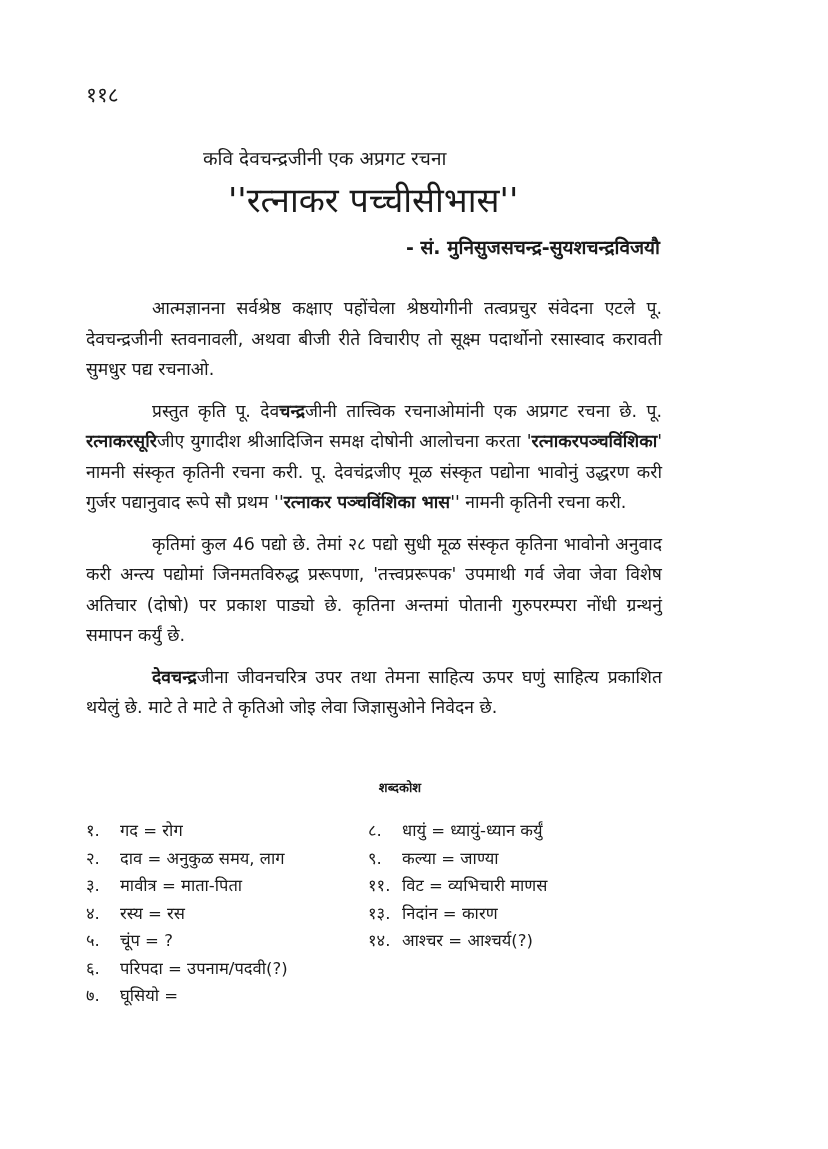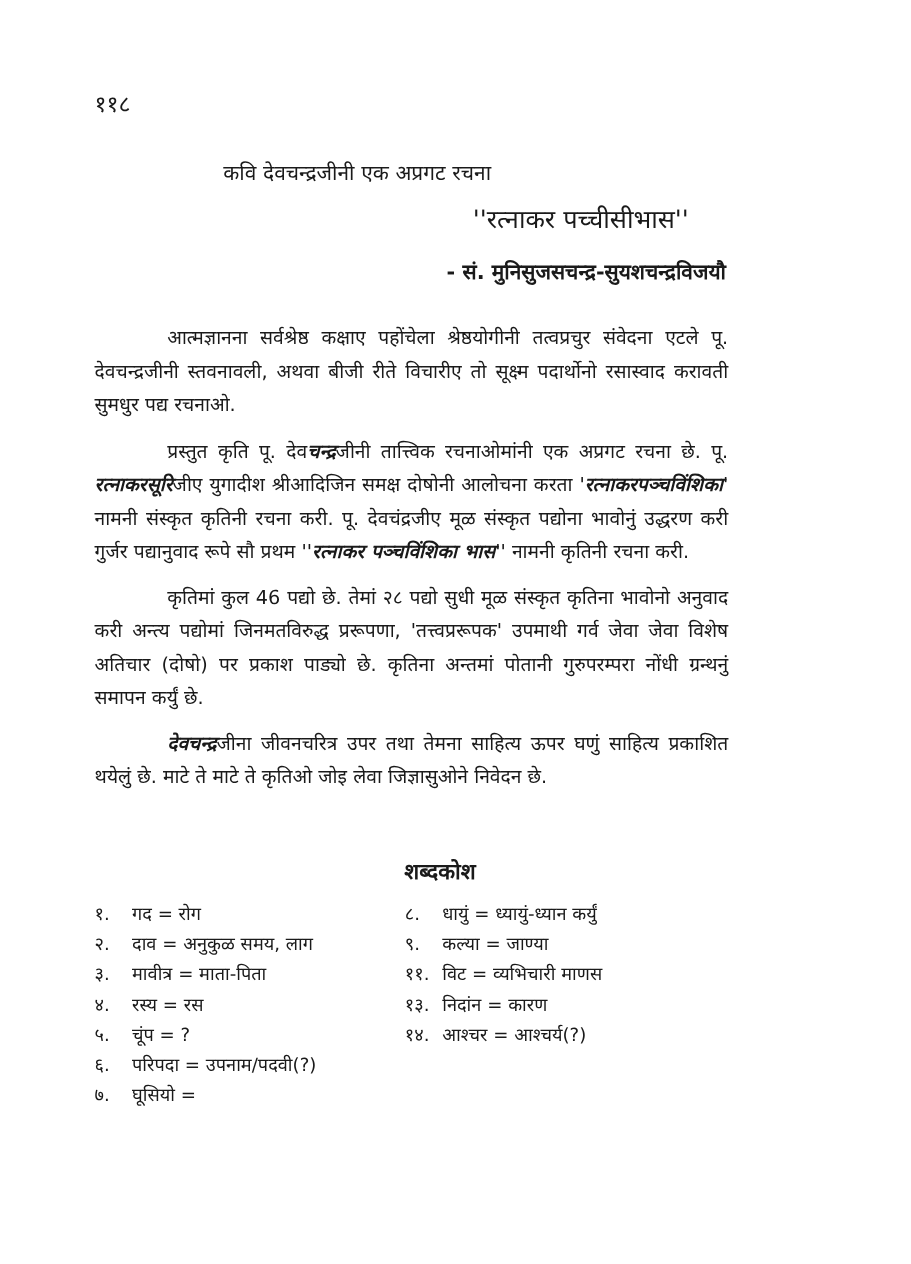--- a/index.html
+++ b/index.html
@@ -11,36 +11,36 @@
     .running-header {
       position: absolute; top: 80px; left: 86px; right: 100px;
       display: flex; justify-content: space-between; align-items: flex-start;
       font-size: 21px;
     }
     .title-block { position: absolute; top: 140px; left: 0; right: 0; }
     .title1 {
       text-align: left; padding-left: 203px; font-size: 19px; line-height: 36px;
     }
     .title2 {
-      text-align: center; padding-left: 228px; font-size: 23px; line-height: 44px;
+      text-align: left; padding-left: 228px; font-size: 34px; line-height: 44px;
       margin-top: 2px;
     }
     .byline {
       text-align: right; padding-right: 168px; font-size: 19px; font-weight: bold;
       margin-top: 12px;
     }
     .body-text {
       position: absolute; top: 293px; left: 86px; width: 576px;
       font-size: 17.5px; line-height: 30.5px; text-align: justify;
     }
     .para { margin: 0 0 11px 0; text-indent: 66px; }
-    .para b { font-weight: bold; font-style: italic; }
+    .para b { font-weight: bold; }
     .glossary-title {
       position: absolute; top: 778px; left: 0; right: 0; text-align: center;
-      font-size: 20px; font-weight: bold; padding-right: 28px;
+      font-size: 13px; font-weight: bold; padding-right: 28px;
     }
     .glossary {
       position: absolute; top: 816px; left: 86px; width: 560px;
       display: grid; grid-template-columns: 282px 280px;
       font-size: 16.5px;
     }
     .gcol .gitem { height: 27.5px; display: flex; align-items: center; }
     .gnum { width: 34px; display: inline-block; }
   </style>
 </head>

